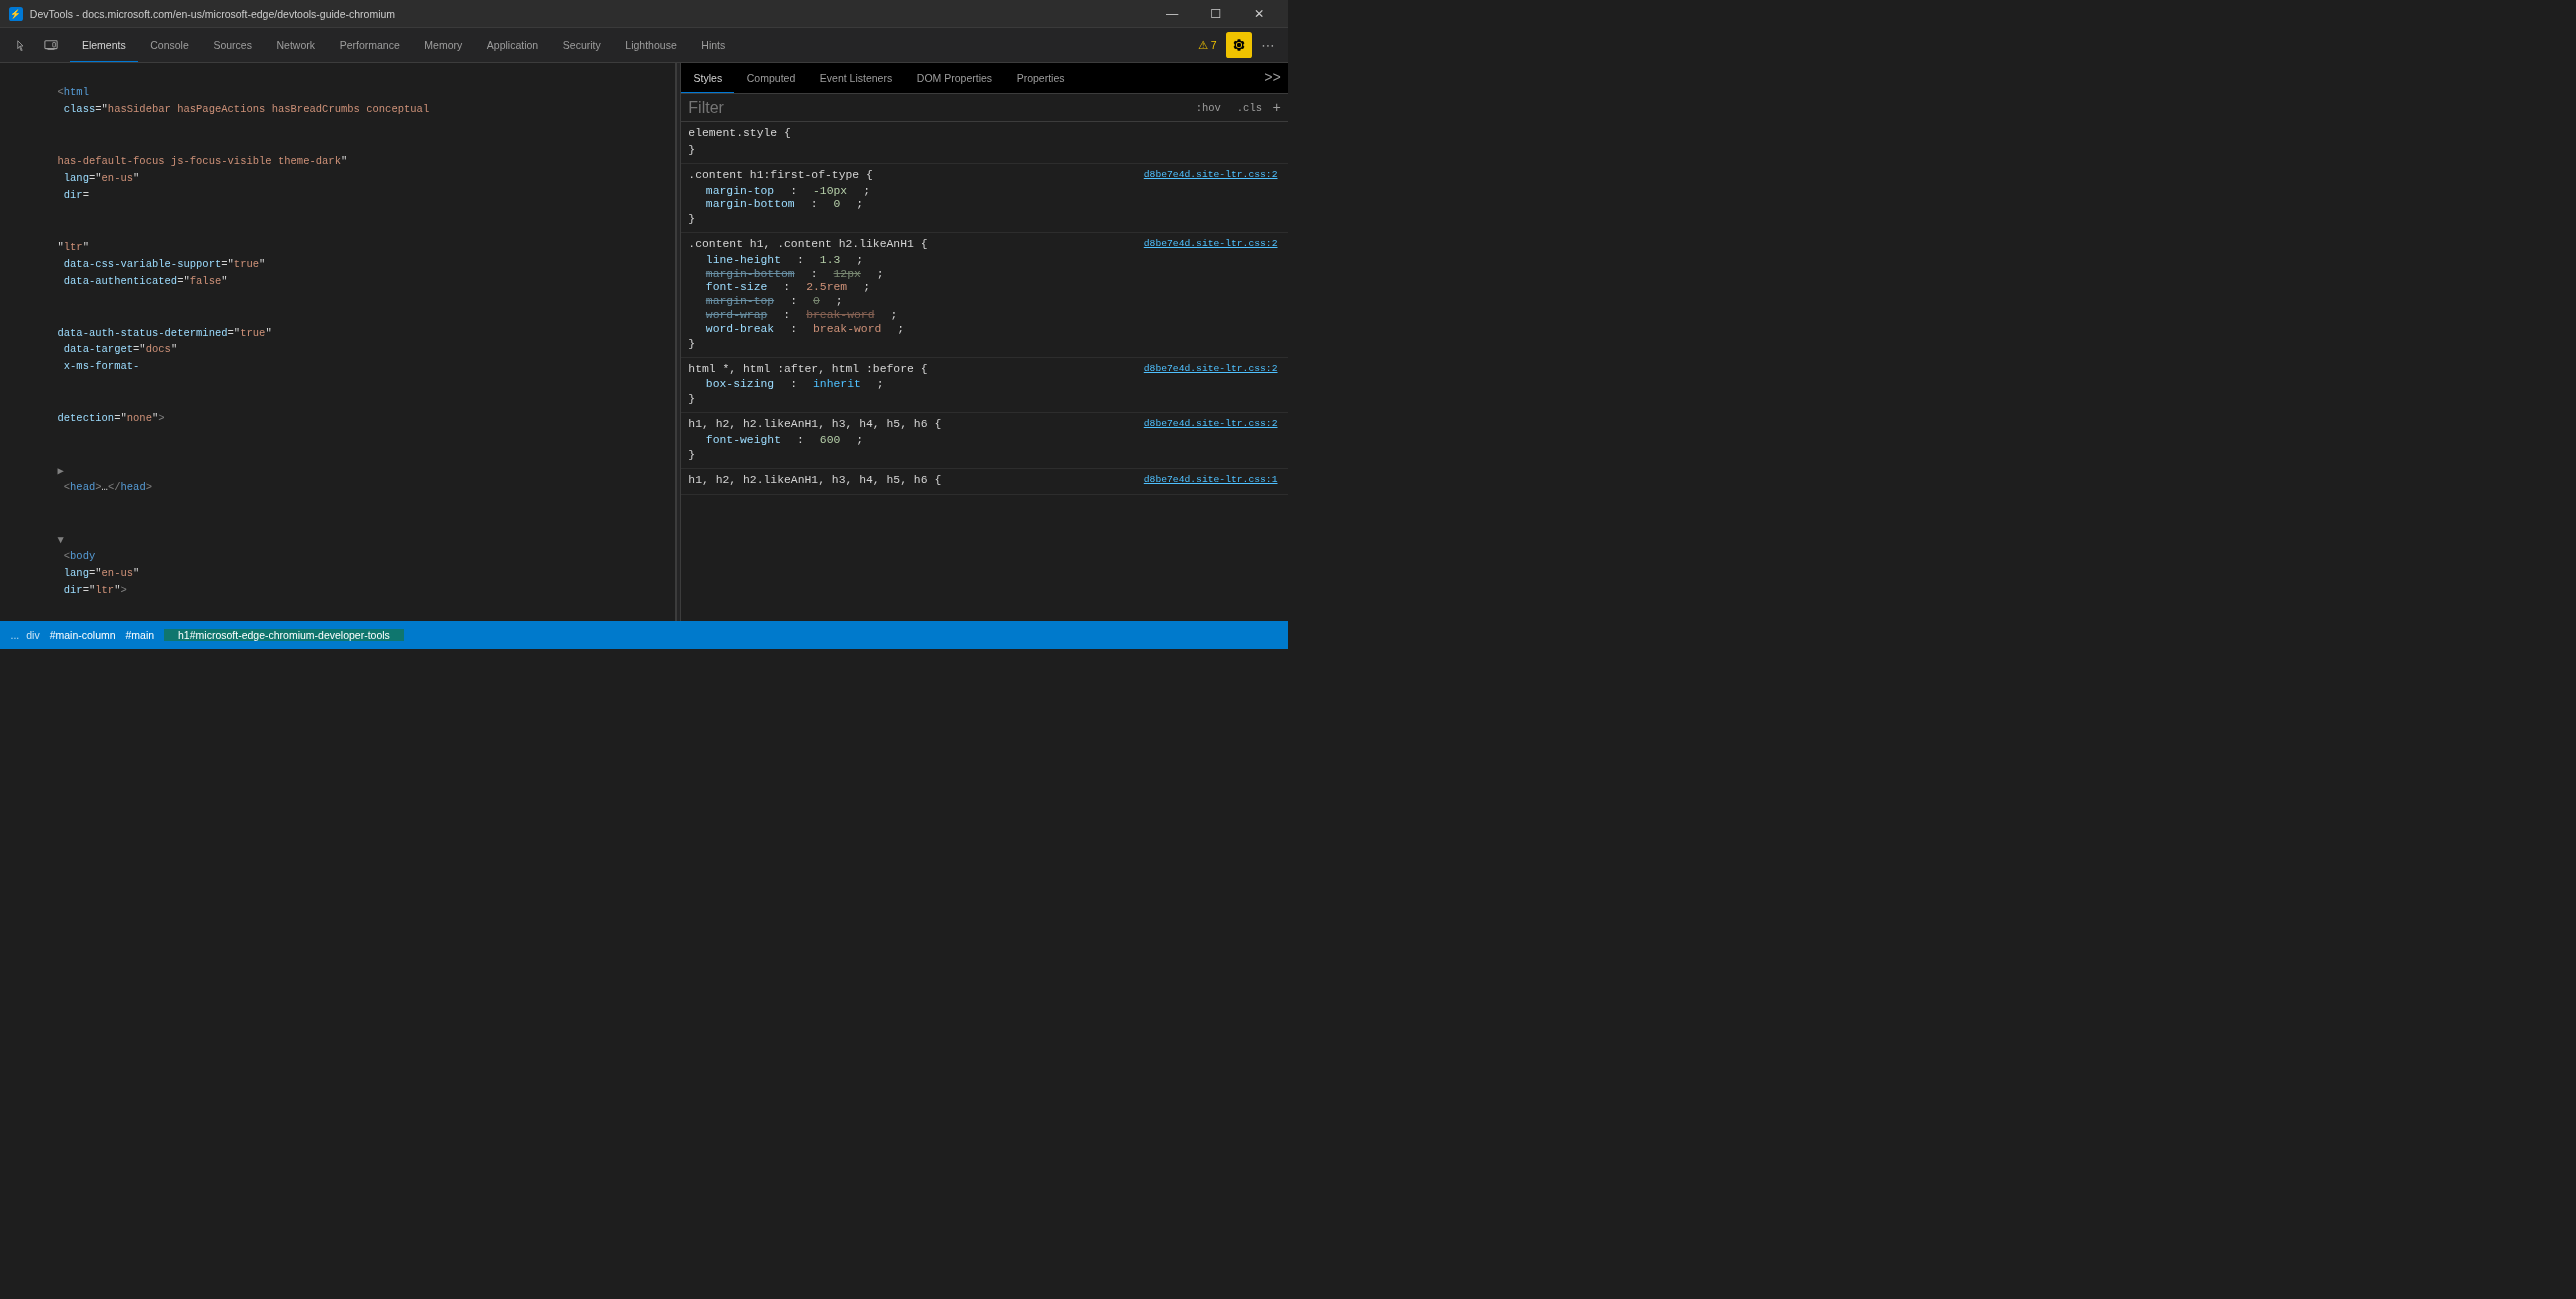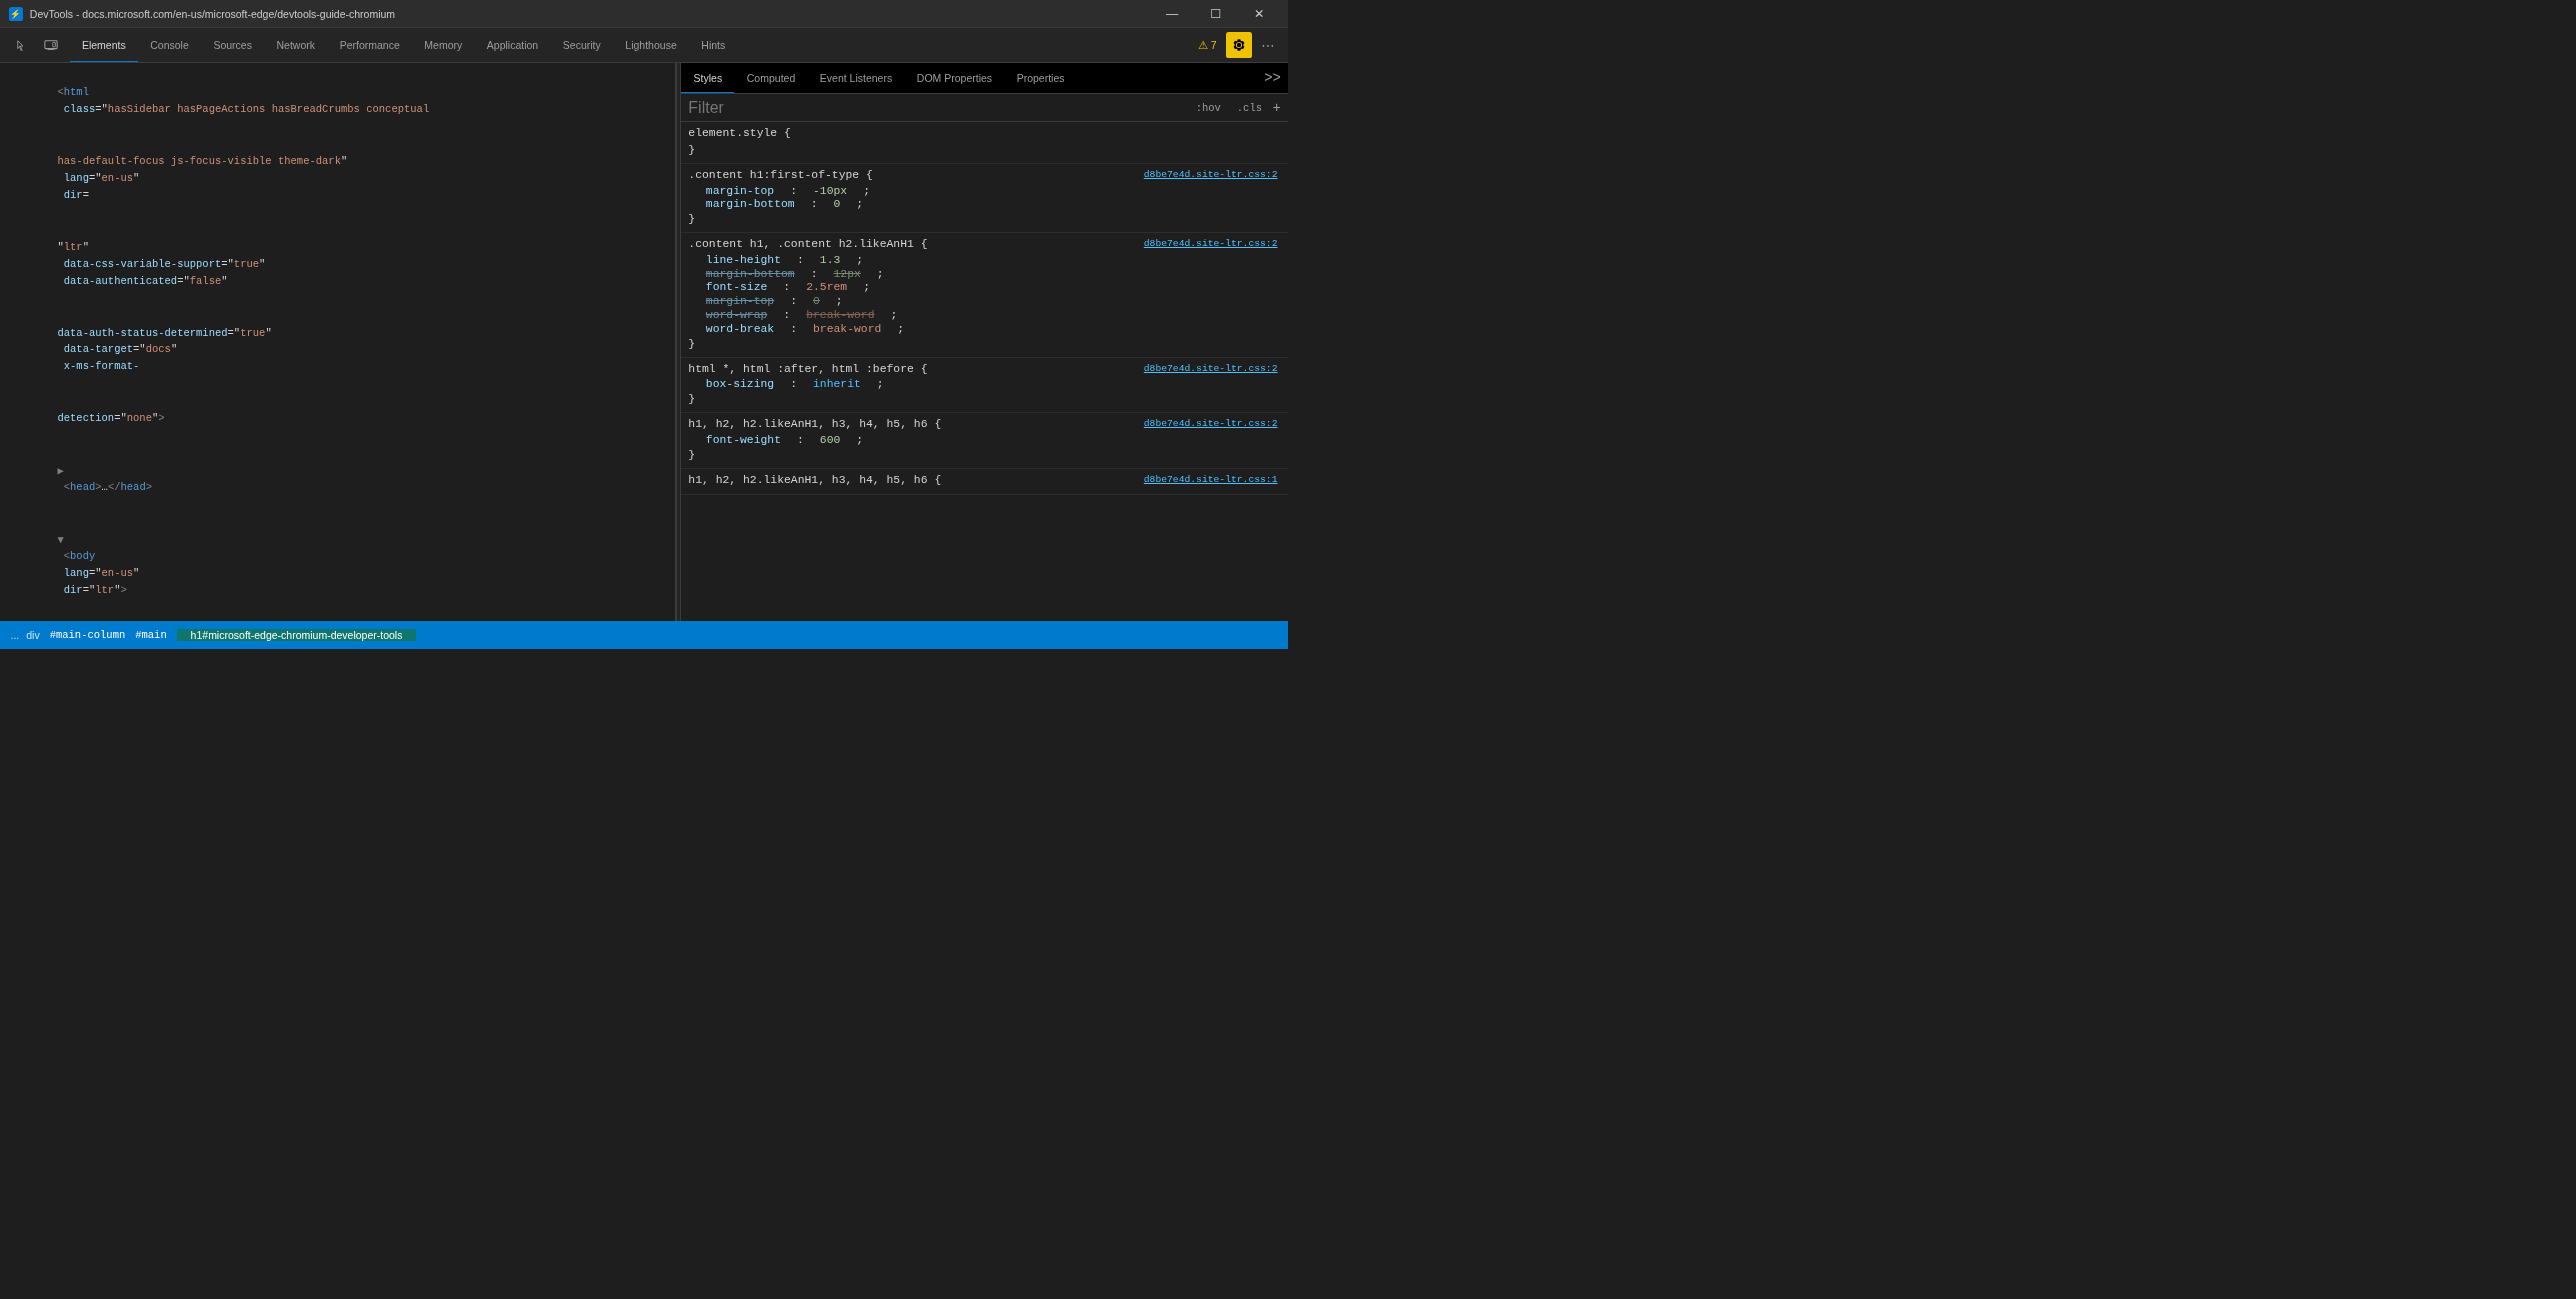--- a/index.html
+++ b/index.html
@@ -296,21 +296,20 @@
     .status-breadcrumb {
       display: flex;
       align-items: center;
       gap: 3.5px;
     }
     .status-tag {
       color: rgba(255,255,255,0.8);
     }
     .status-id {
       color: white;
-      font-family: Liberation Mono, monospace;
     }
     .status-highlight {
       background: #0f766e;
       padding: 0 14px;
       border-radius: 0;
     }
 
     
     .tag-bracket { color: #808080; }
     .tag-name { color: #569cd6; }

